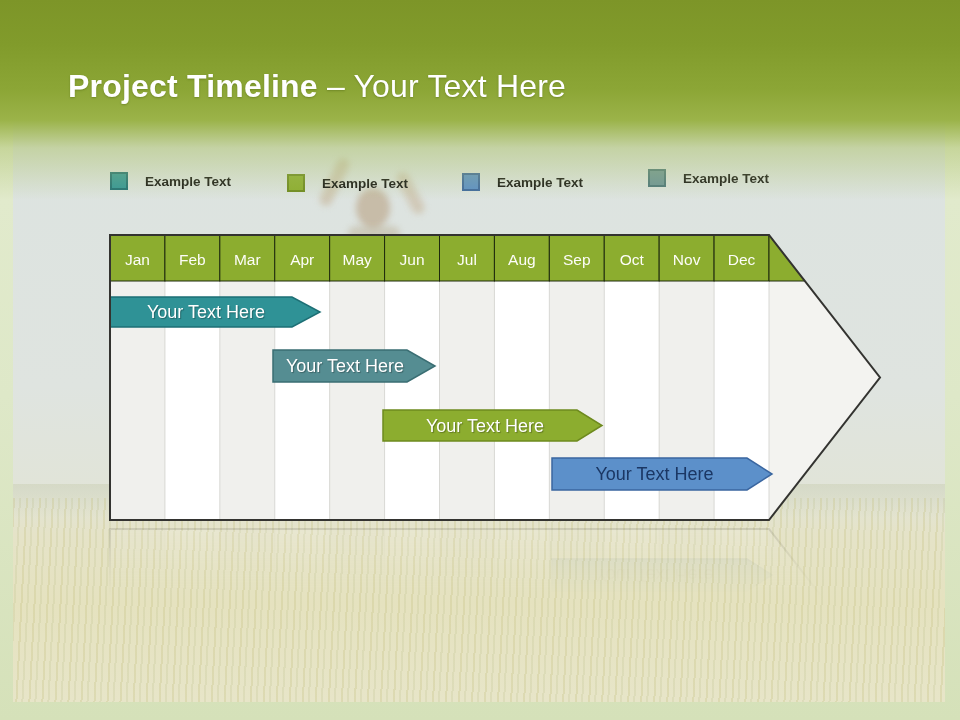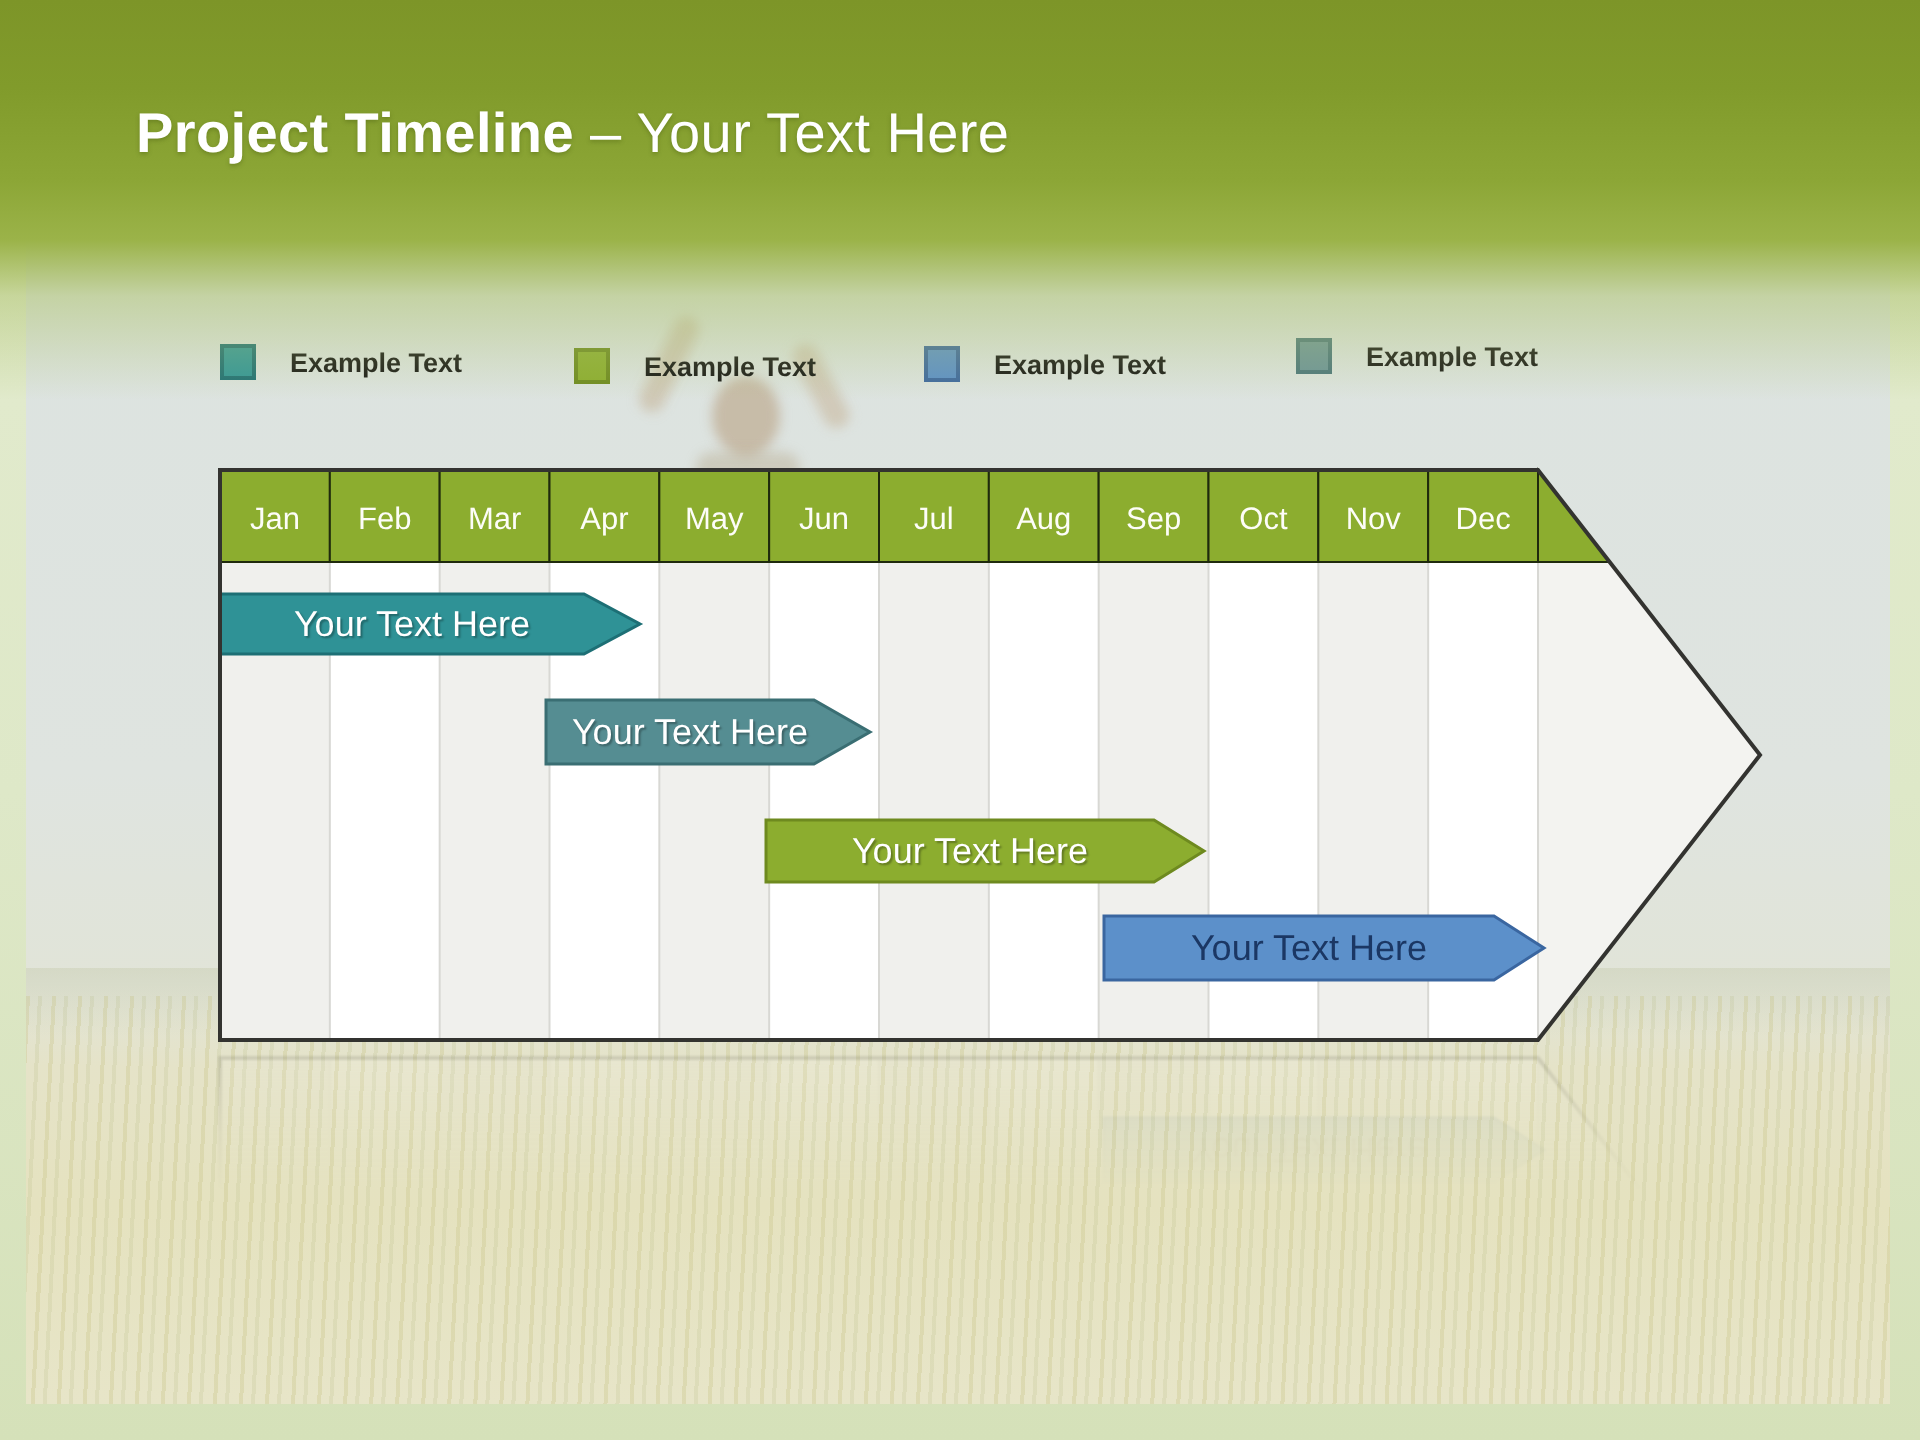--- a/index.html
+++ b/index.html
@@ -37,22 +37,22 @@
     background:rgba(176,158,122,0.35);}
   
   .header-band{
     position:absolute;left:0;top:0;width:960px;height:200px;z-index:5;
     background:linear-gradient(180deg,
       #7D9528 0%,#819B2B 22%,#8CA636 45%,#9BB349 60%,
       rgba(177,197,115,0.55) 74%, rgba(214,224,190,0) 100%);
     pointer-events:none;
   }
   .title{
-    position:absolute;left:68px;top:51px;z-index:6;color:#FFFFFF;
-    font-size:28px;letter-spacing:.2px;white-space:nowrap;
+    position:absolute;left:68px;top:68px;z-index:6;color:#FFFFFF;
+    font-size:32px;letter-spacing:.2px;white-space:nowrap;
     text-shadow:0 1px 2px rgba(70,90,15,0.40);
   }
   .title .bold{font-weight:bold;}
   .title .light{font-weight:normal;}
   
   #legend{position:absolute;left:0;top:0;z-index:4;}
   .legend-item{position:absolute;display:flex;align-items:center;gap:17px;height:22px;}
   .swatch{width:18px;height:18px;border:2px solid #333;box-sizing:border-box;flex:0 0 auto;}
   .legend-label{font-size:13.5px;font-weight:bold;color:#151515;white-space:nowrap;}
   

